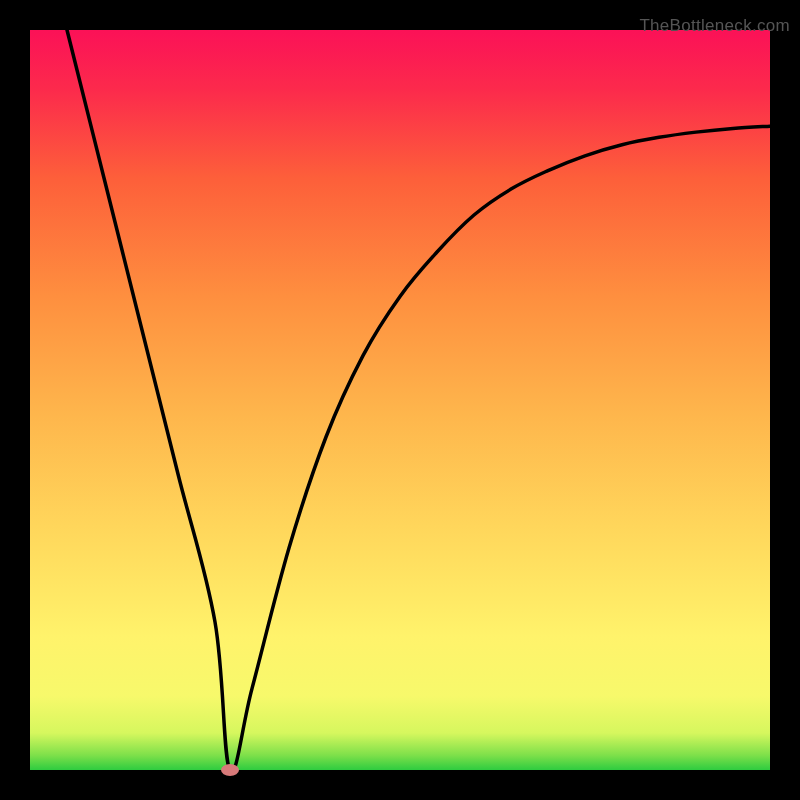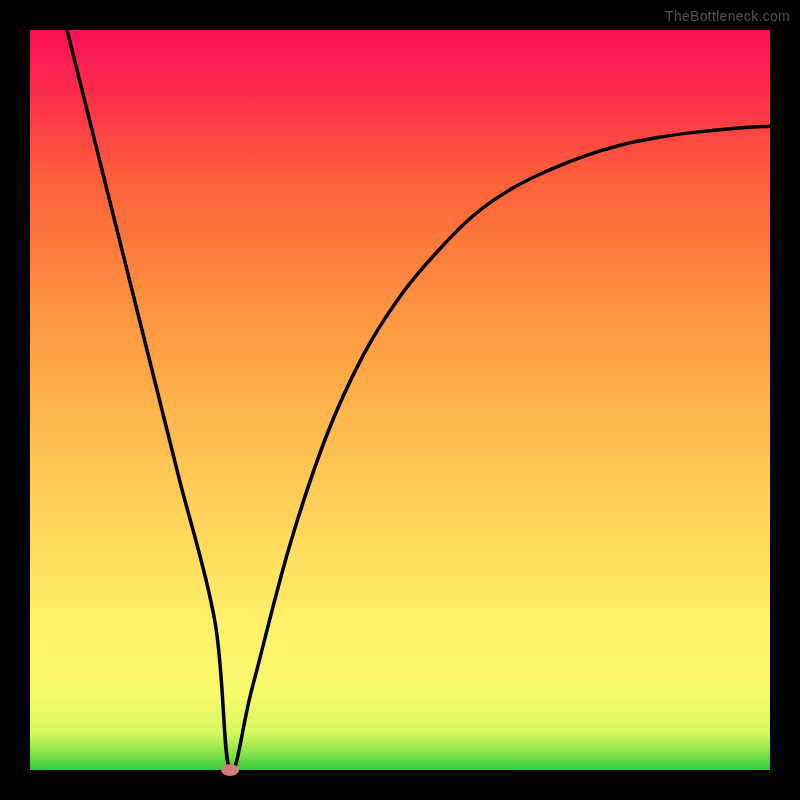--- a/index.html
+++ b/index.html
@@ -31,24 +31,24 @@
       #fff36b 18%,
       #ffd85c 32%,
       #feb64c 48%,
       #fe8f3f 64%,
       #fd5f3a 80%,
       #fc2a4c 92%,
       #fb1157 100%);
   }
   .watermark {
     position: absolute;
-    top: 8px;
+    top: 16px;
     right: 10px;
     color: #555;
-    font-size: 14px;
+    font-size: 17px;
     font-weight: 500;
     letter-spacing: 0.3px;
     user-select: none;
   }
   svg.curve {
     position: absolute;
     left: 0;
     top: 0;
     width: 740px;
     height: 740px;

